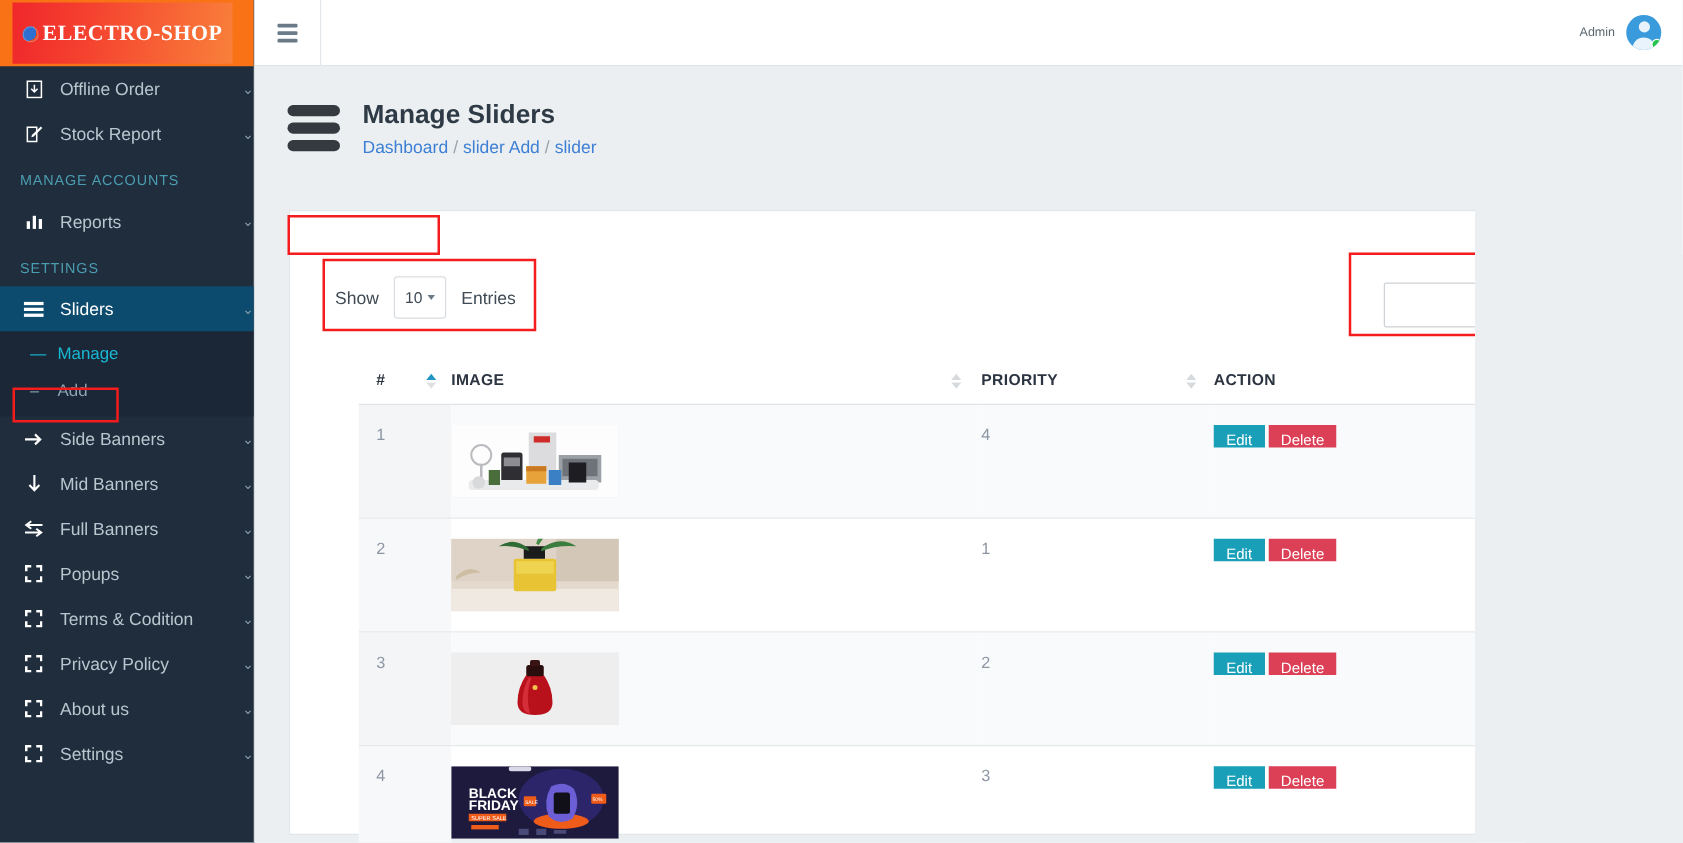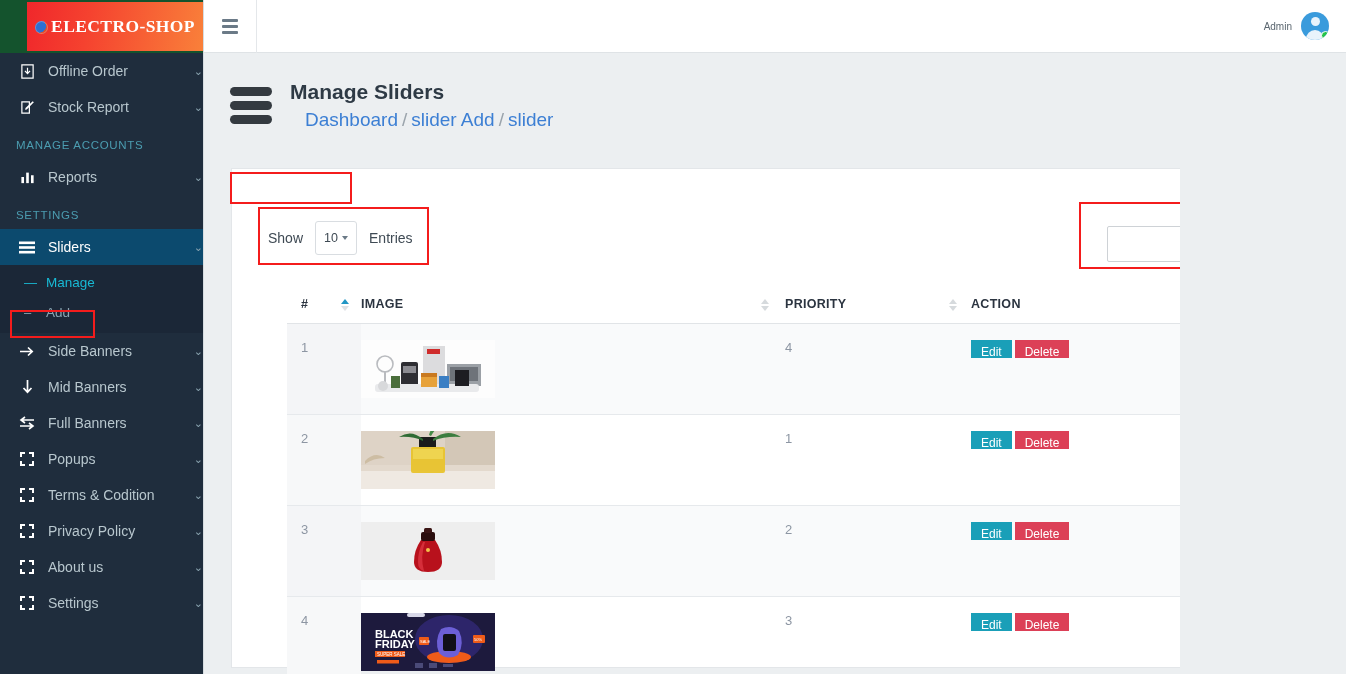--- a/index.html
+++ b/index.html
@@ -13,22 +13,22 @@
   
   #sidebar {
     position: absolute; left: 0; top: 0;
     width: 204px; height: 674px;
     background: #1f2d3d;
     border-right: 1px solid #d6dce0;
     overflow: hidden;
   }
   #logo-wrap {
     height: 53px;
-    background: #14532d;
-    display: flex; align-items: center; justify-content: flex-end;
+    background: #f97316;
+    display: flex; align-items: center; justify-content: flex-start;
   }
   #logo {
     width: 176px; height: 49px; margin-left: 10px;
     background: linear-gradient(100deg, #f0272b 0%, #f5422f 35%, #f9803a 100%);
     display: flex; align-items: center; justify-content: center;
     gap: 3px;
   }
   #logo-icon {
     width: 13px; height: 13px; border-radius: 50%;
     background: radial-gradient(circle at 35% 40%, #2f6fd0 0%, #2f6fd0 55%, #e04b2a 56%, #e04b2a 100%);
@@ -160,21 +160,21 @@
   }
   #page-icon { margin-right: 18px; display: flex; flex-direction: column; gap: 5px; }
   #page-icon i {
     display: block; width: 42px; height: 9px;
     background: #343a40; border-radius: 5px;
   }
   #page-title {
     font-size: 21px; font-weight: bold;
     color: #2e3a45; line-height: 1.2;
   }
-  #breadcrumb { margin-top: 5px; font-size: 19px; margin-left: 15px; }
+  #breadcrumb { margin-top: 5px; font-size: 14px; }
   #breadcrumb a { color: #3c7fd4; text-decoration: none; cursor: pointer; }
   #breadcrumb .sep { color: #9aa3ab; margin: 0 4px; }
 
   #card {
     position: absolute; left: 27px; top: 115px;
     width: 1089px; height: 500px;
     background: #ffffff;
     border: 1px solid #e3e6e9;
   }
 

